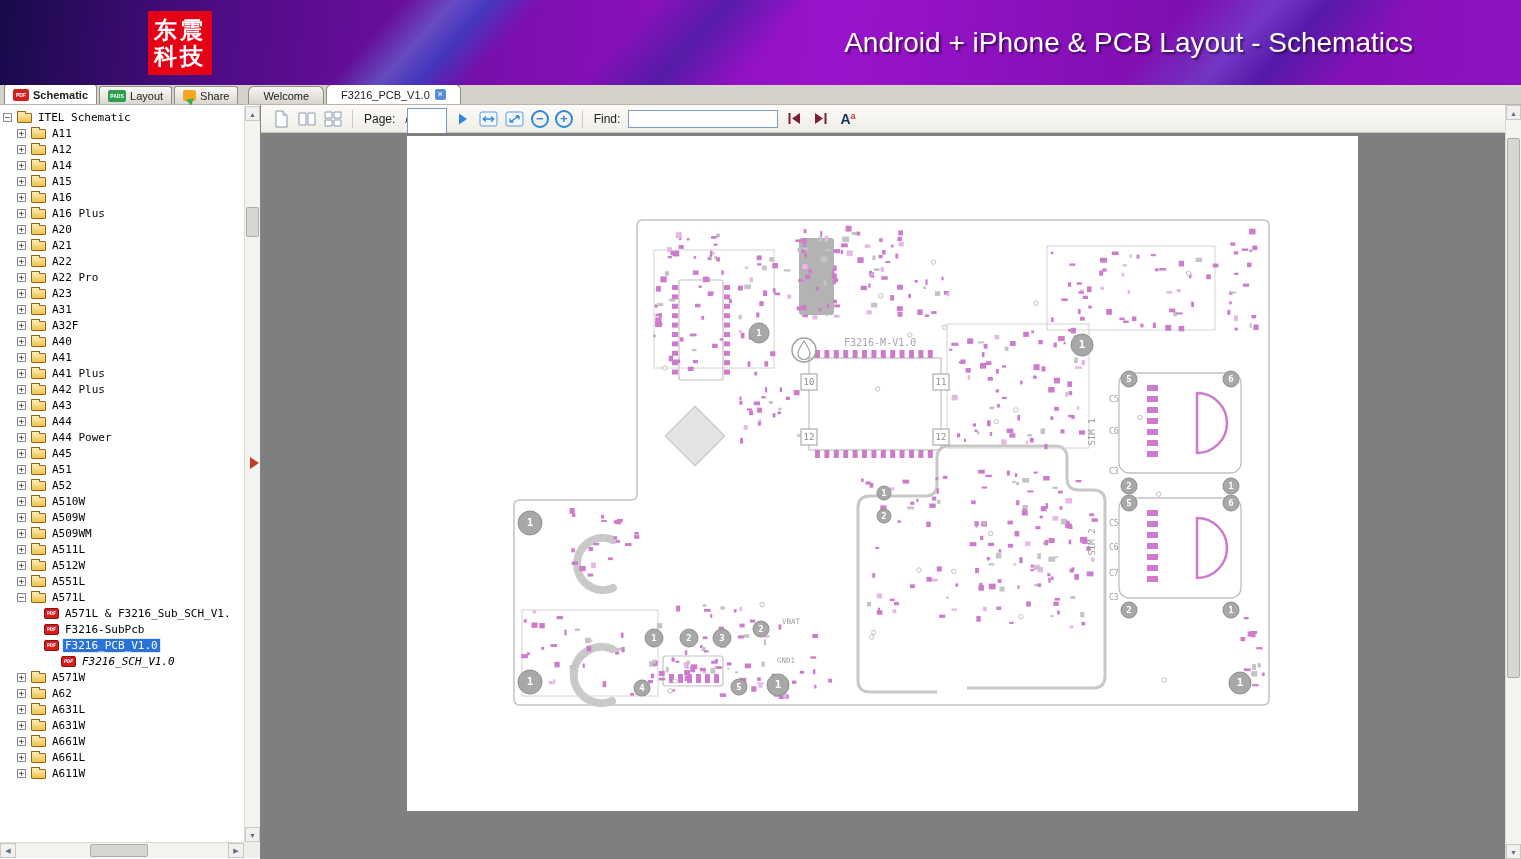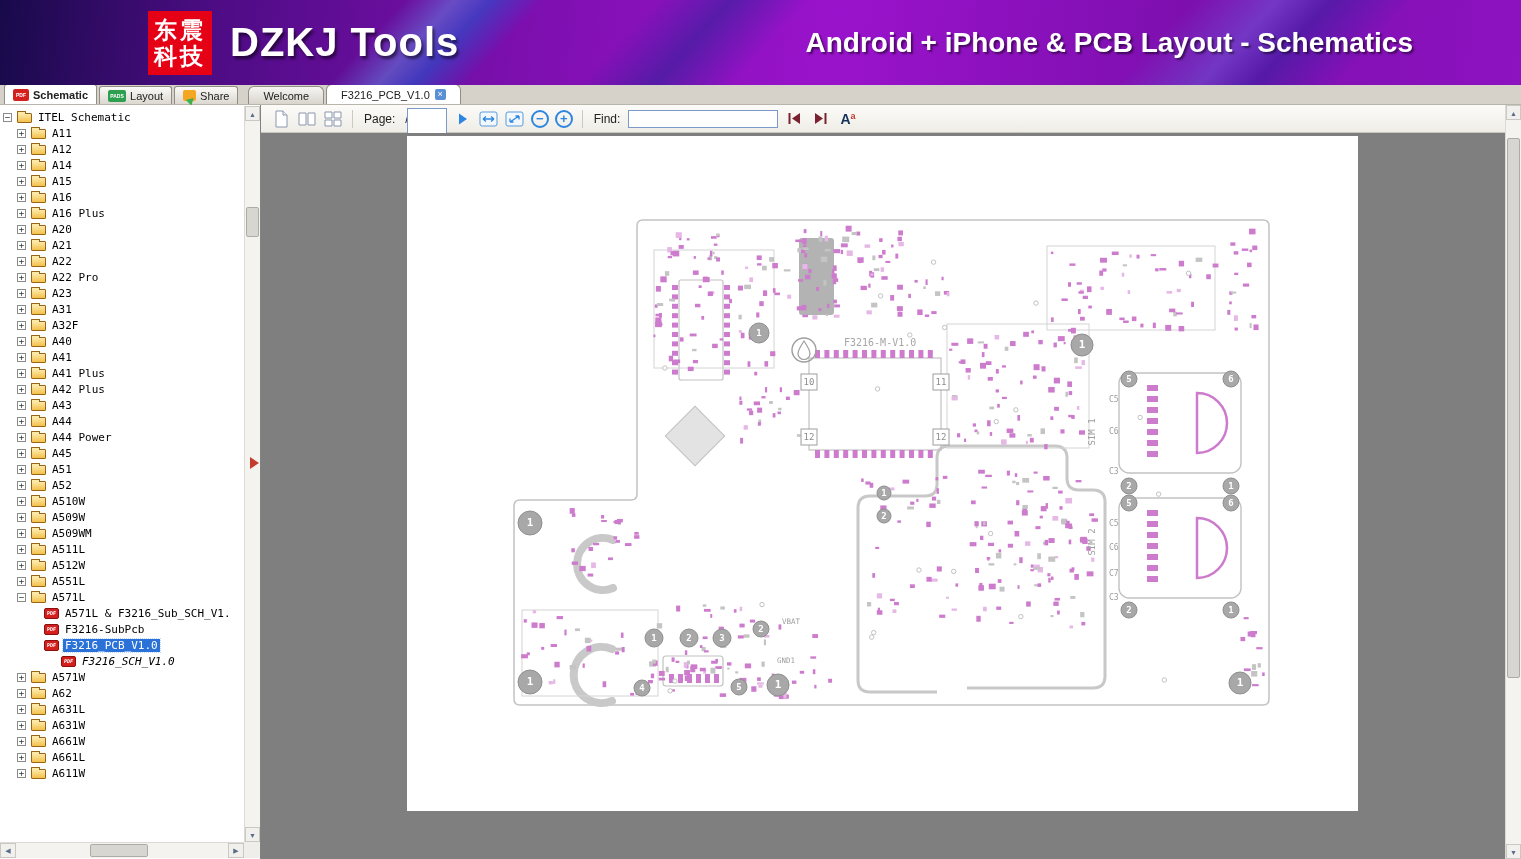--- a/index.html
+++ b/index.html
@@ -19,21 +19,21 @@
   .g-x2{transform:translate(-50%,-50%) rotate(-45deg)}
 
   
   .banner{height:85px;background:linear-gradient(96deg,#180a4a 0%,#4d0c84 14%,#7c0fae 34%,#9a13cc 55%,#7d0fae 78%,#8d12c0 100%);position:relative;overflow:hidden;display:flex;align-items:center;padding-left:148px;flex:none}
   .streak{position:absolute;top:-30px;height:150px;pointer-events:none}
   .s1{left:300px;width:260px;background:linear-gradient(115deg,transparent 30%,rgba(90,190,255,.35) 45%,rgba(30,90,210,.55) 56%,transparent 72%);transform:skewX(-24deg)}
   .s2{left:480px;width:420px;background:linear-gradient(115deg,transparent 35%,rgba(20,40,140,.45) 50%,transparent 66%);transform:skewX(-24deg)}
   .s3{right:60px;width:420px;background:linear-gradient(115deg,transparent 30%,rgba(80,170,255,.25) 47%,rgba(20,40,150,.4) 58%,transparent 75%);transform:skewX(-24deg)}
   .logo{width:64px;height:64px;background:#e60015;color:#fff;display:flex;flex-direction:column;align-items:center;justify-content:center;font-weight:bold;font-size:23px;line-height:26px;letter-spacing:3px;z-index:2;flex:none}
   .brand{margin-left:18px;font-size:40px;font-weight:bold;color:#fff;text-shadow:2px 3px 3px rgba(0,0,0,.55);z-index:2;letter-spacing:1px}
-  .subtitle{position:absolute;right:108px;top:50%;transform:translateY(-50%);font-size:28px;font-weight:bold;color:#fff;text-shadow:2px 2px 2px rgba(0,0,0,.5);z-index:2}
+  .subtitle{position:absolute;right:108px;top:50%;transform:translateY(-50%);font-size:28px;font-weight:normal;color:#fff;text-shadow:2px 2px 2px rgba(0,0,0,.5);z-index:2}
 
   
   .tabbar{height:20px;background:#d6d2ca;display:flex;align-items:flex-end;padding-left:4px;flex:none;border-bottom:1px solid #b9b5ac}
   .tab{display:flex;align-items:center;gap:4px;height:18px;padding:0 8px;font-size:11px;background:linear-gradient(#fbfaf7,#dcd8d0);border:1px solid #8f8d86;border-bottom:none;border-radius:3px 3px 0 0;margin-right:2px;color:#222}
   .tab.active{background:#fff;height:20px;font-weight:bold}
   .ico-pdf{width:16px;height:12px;background:#d41f1f;color:#fff;font-size:5px;font-weight:bold;display:flex;align-items:center;justify-content:center;border-radius:2px}
   .ico-pads{width:18px;height:12px;background:#2e9e4f;color:#fff;font-size:5px;font-weight:bold;display:flex;align-items:center;justify-content:center;border-radius:2px}
   .ico-share{width:13px;height:11px;background:#f5a623;border-radius:2px;position:relative}
   .ico-share::after{content:"";position:absolute;right:-2px;bottom:-2px;width:0;height:0;border:4px solid transparent;border-left:7px solid #3fae4e;transform:rotate(-45deg)}
   .doctabs{display:flex;margin-left:8px;align-items:flex-end}
@@ -99,21 +99,20 @@
 
 
   <div class="banner">
     <div class="streak s1"></div>
     <div class="streak s2"></div>
     <div class="streak s3"></div>
     <div class="logo">
       <span>东震</span>
       <span>科技</span>
     </div>
-    <div class="brand">DZKJ Tools</div>
     <div class="subtitle">Android + iPhone &amp; PCB Layout - Schematics</div>
   </div>
 
   <div class="tabbar">
     <div class="tab active">
       <span class="ico-pdf">PDF</span>
       <span>Schematic</span>
     </div>
     <div class="tab">
       <span class="ico-pads">PADS</span>

